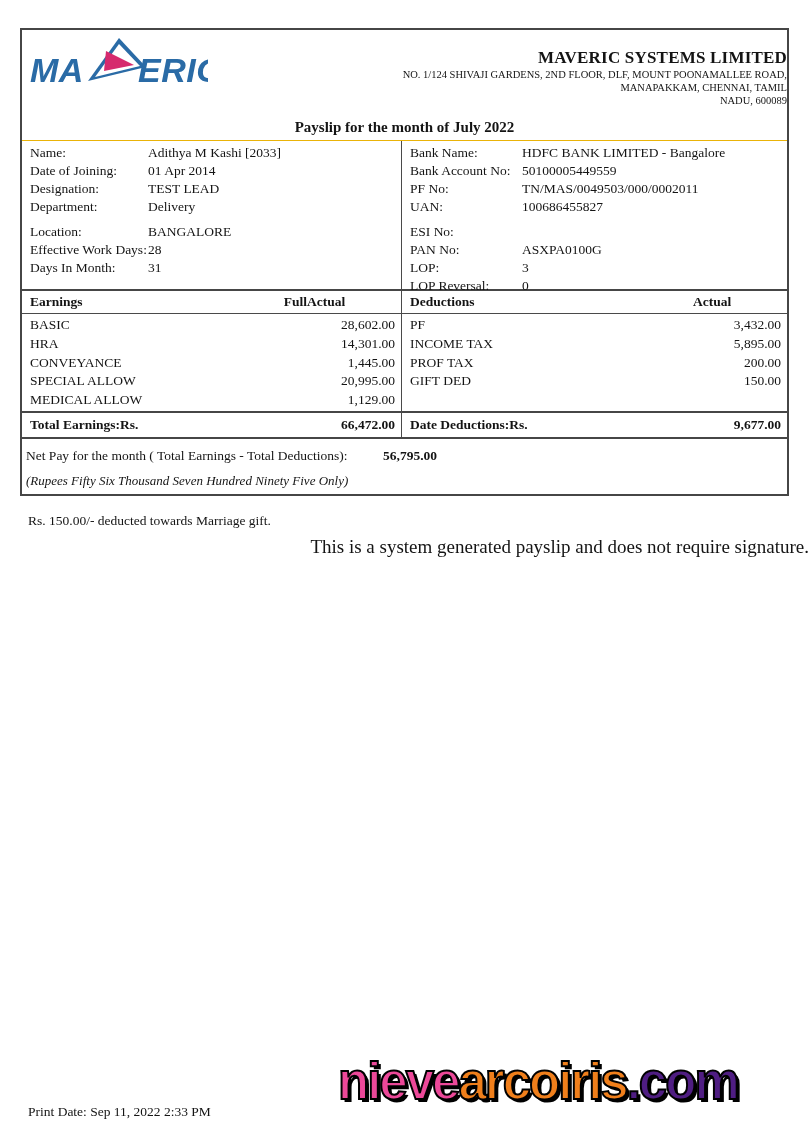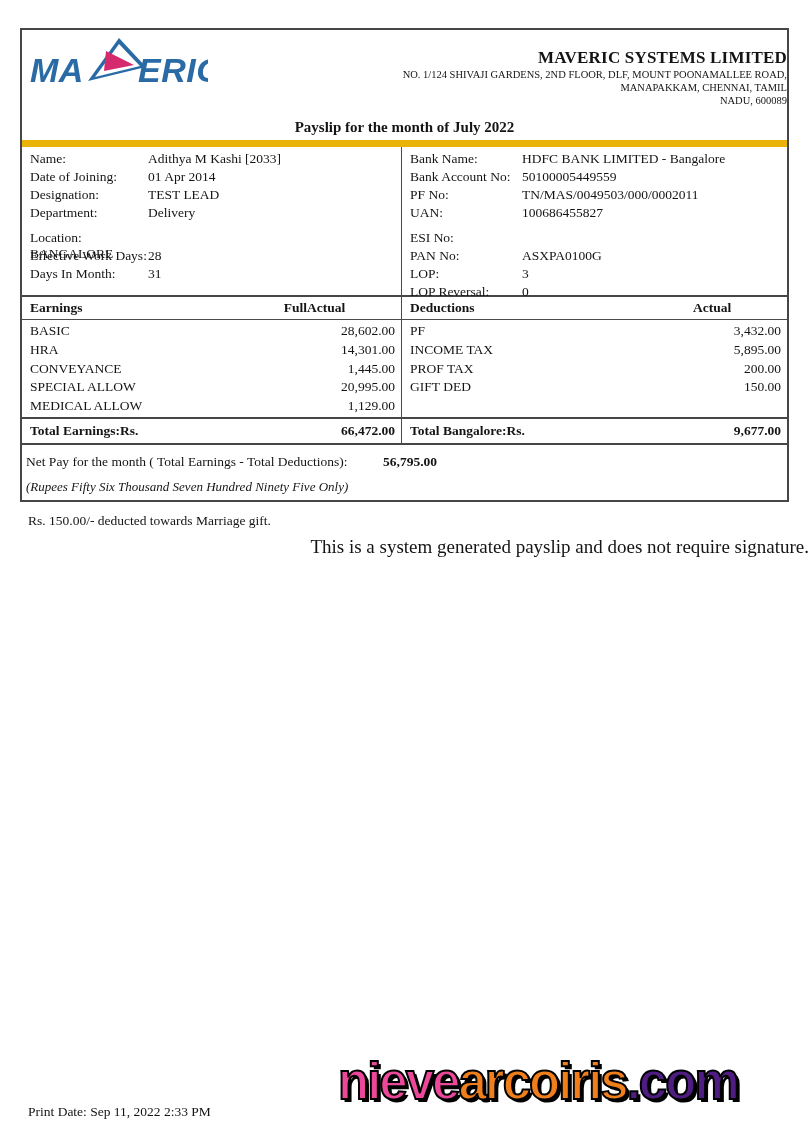--- a/index.html
+++ b/index.html
@@ -3,33 +3,33 @@
 <meta charset="utf-8">
 <style>
   html,body { margin:0; padding:0; background:#ffffff; }
   .page { position:relative; width:809px; height:1145px; background:#fff;
           font-family:"Liberation Serif", serif; color:#141414; overflow:hidden; }
 
   
   .payslip-box { position:absolute; left:20px; top:28px; width:765px;
                  border:2px solid #464646; background:#fff; }
 
-  .header { position:relative; height:110px; border-bottom:7px solid #eab308; }
+  .header { position:relative; height:110px; border-bottom:1px solid #eab308; }
   .logo { position:absolute; left:8px; top:6px; width:178px; height:60px; }
   .header-text { text-align:right; padding-top:18px; }
   .company-name { font-size:17px; font-weight:bold; letter-spacing:.2px; }
   .address-line { font-size:10.5px; line-height:13px; }
   .payslip-title { font-size:15px; font-weight:bold; margin-top:12px; text-align:center; }
 
   
   .details { display:flex; height:150px; border-bottom:2px solid #464646; box-sizing:border-box; }
   .details-left  { width:380px; border-right:1px solid #4a4a4a; padding:4px 8px 0; box-sizing:border-box; }
   .details-right { flex:1; padding:4px 8px 0; }
   .d-row { display:flex; height:18px; font-size:13.5px; }
-  .d-row.gap { margin-top:7px;flex-direction:column; }
+  .d-row.gap { margin-top:7px; }
   .d-label { width:118px; flex-shrink:0; }
   .details-right .d-label { width:112px; }
 
   
   .money { display:flex; border-bottom:2px solid #464646; }
   .money-left  { width:380px; border-right:1px solid #4a4a4a; box-sizing:border-box; }
   .money-right { flex:1; }
   .m-header { display:flex; height:22px; align-items:center; border-bottom:1px solid #4a4a4a;
               font-weight:bold; font-size:13.5px; padding:0 6px 0 8px; }
   .mh-name { flex:1; } .mh-full { width:90px; text-align:right; } .mh-actual { width:88px; text-align:left; }
@@ -213,21 +213,21 @@
           <div class="m-row">
             <span class="m-name">PROF TAX</span>
             <span class="m-actual">200.00</span>
           </div>
           <div class="m-row">
             <span class="m-name">GIFT DED</span>
             <span class="m-actual">150.00</span>
           </div>
         </div>
         <div class="m-total">
-          <span class="mt-label">Total Bangalore:Rs.</span>
+          <span class="mt-label">Date Deductions:Rs.</span>
           <span class="mt-value">9,677.00</span>
         </div>
       </div>
     </div>
 
     <div class="netpay">
       <div class="netpay-row">
         <span class="netpay-label">Net Pay for the month ( Total Earnings - Total Deductions):</span>
         <span class="netpay-value">56,795.00</span>
       </div>

